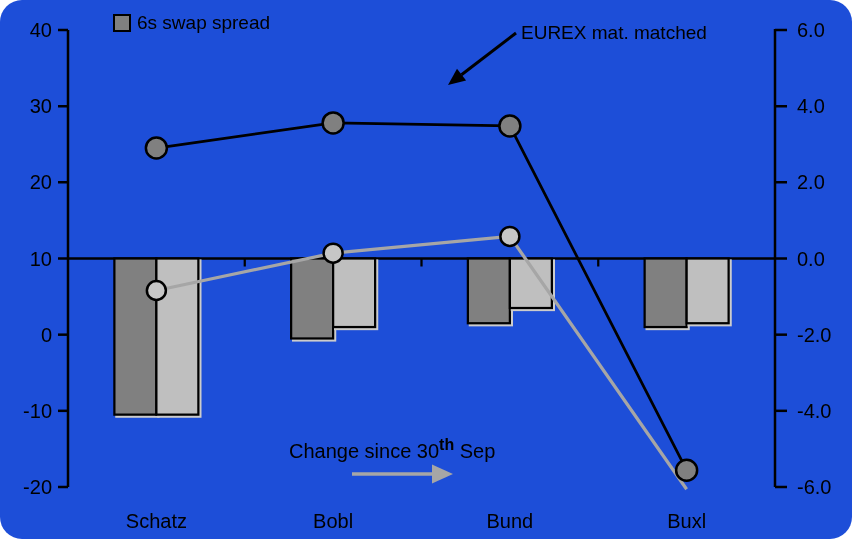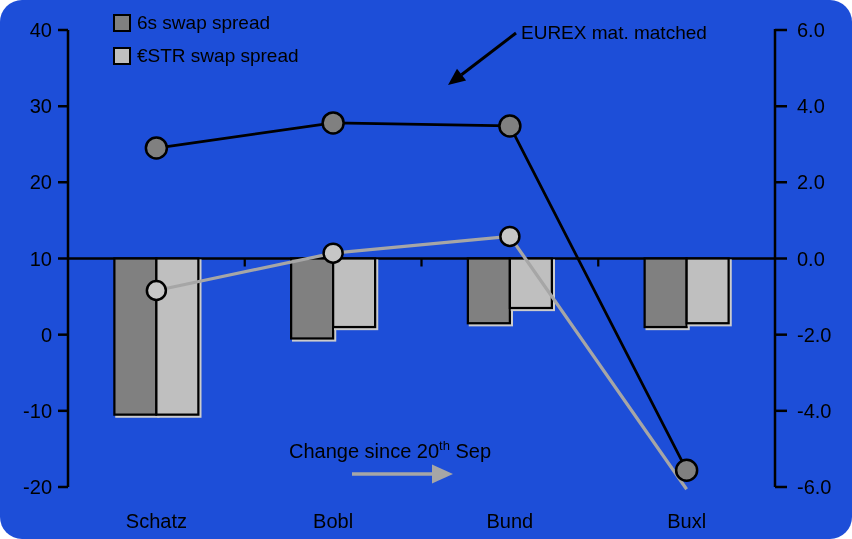--- a/index.html
+++ b/index.html
@@ -7,31 +7,31 @@
     position: relative;
     width: 852px;
     height: 539px;
     background: #1d4ed8;
     font-family: "Liberation Sans", sans-serif;
     overflow: hidden;
     border-radius: 22px;
   }
   #chart-svg { position: absolute; left: 0; top: 0; }
   .overlay { position: absolute; color: #000; }
-  #legend { left: 113px; top: 13px; display: flex; flex-direction: column; gap: 13px; }
+  #legend { left: 113px; top: 13px; display: flex; flex-direction: row; gap: 13px; }
   .legend-row { display: flex; align-items: center; gap: 6px; }
   .legend-swatch {
     width: 14px; height: 14px;
     border: 2px solid #000;
     flex: 0 0 auto;
   }
   .legend-label { font-size: 19px; line-height: 20px; white-space: nowrap; }
   #curve-annotation { left: 521px; top: 20px; font-size: 19px; line-height: 26px; }
   #change-annotation { left: 289px; top: 440px; font-size: 20px; white-space: nowrap; }
-  #change-annotation sup { font-size: 13px; vertical-align: super; line-height: 0; }
+  #change-annotation sup { font-size: 16px; vertical-align: super; line-height: 0; font-weight: bold; }
   svg text { font-family: "Liberation Sans", sans-serif; fill: #000; }
 </style>
 </head>
 <body>
 
 <div id="stage">
   <svg id="chart-svg" width="852" height="539">
       <line x1="68" y1="258.5" x2="775" y2="258.5" stroke="#000000" stroke-width="2.5"></line>
       <line x1="244.75" y1="258.5" x2="244.75" y2="266.5" stroke="#000000" stroke-width="2.25"></line>
       <line x1="421.5" y1="258.5" x2="421.5" y2="266.5" stroke="#000000" stroke-width="2.25"></line>
@@ -91,24 +91,20 @@
       <polygon points="448,85 457,68.8 466.1,80.6" fill="#000000"></polygon>
       <line x1="352" y1="474" x2="433" y2="474" stroke="#a6a6a6" stroke-width="3.5"></line>
       <polygon points="453,474 432,464.5 432,483.5" fill="#a6a6a6"></polygon>
     </svg>
 
   <div id="legend" class="overlay">
       <div class="legend-row">
         <span class="legend-swatch" style="background: rgb(128, 128, 128);"></span>
         <span class="legend-label">6s swap spread</span>
       </div>
-      <div class="legend-row">
-        <span class="legend-swatch" style="background: rgb(191, 191, 191);"></span>
-        <span class="legend-label">€STR swap spread</span>
-      </div>
     </div>
 
   <div id="curve-annotation" class="overlay">
     <div>EUREX mat. matched</div>
   </div>
 
-  <div id="change-annotation" class="overlay"><span>Change since 20</span><sup>th</sup><span> Sep</span></div>
+  <div id="change-annotation" class="overlay"><span>Change since 30</span><sup>th</sup><span> Sep</span></div>
 </div>
 
 </body></html>

